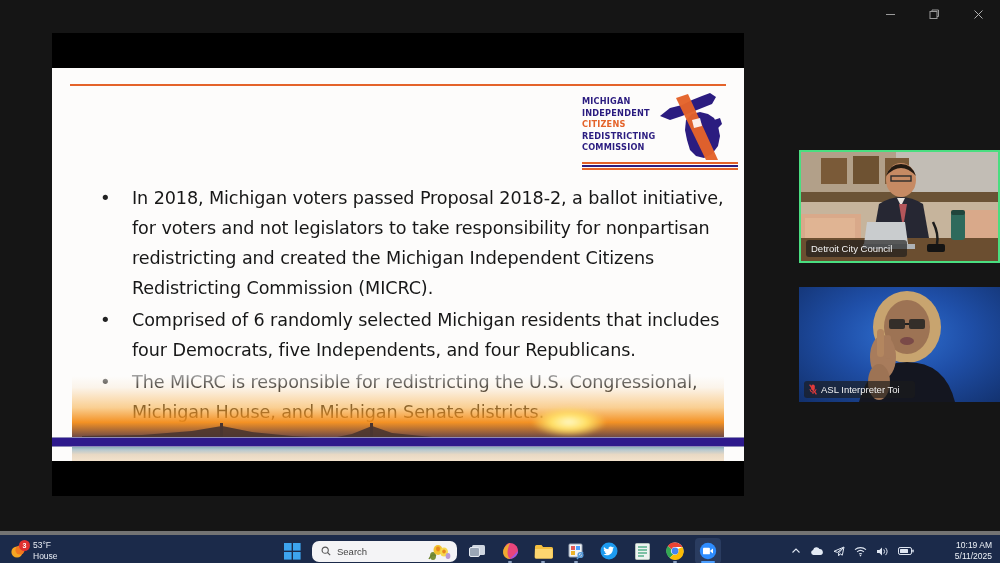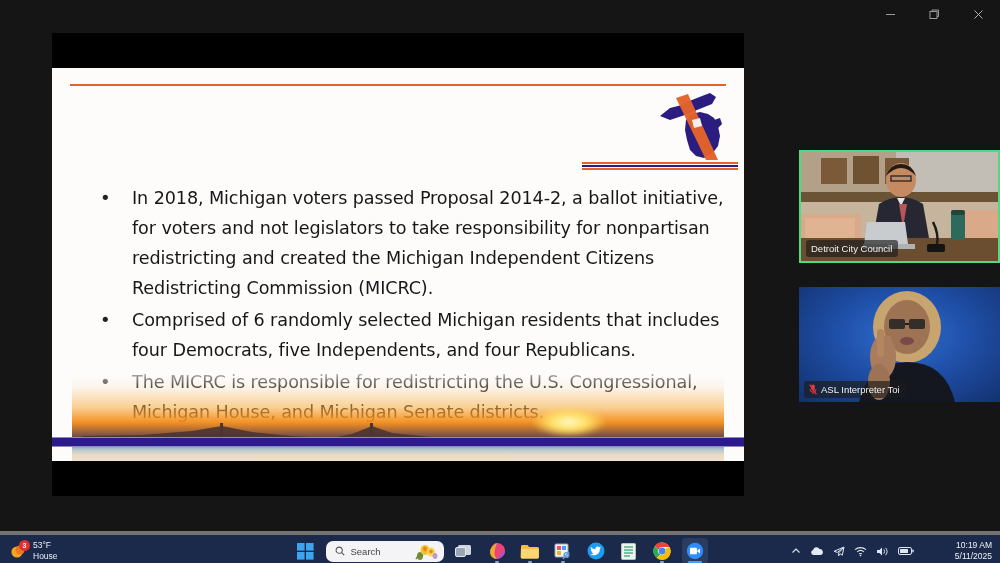--- a/index.html
+++ b/index.html
@@ -119,21 +119,21 @@
     overflow:hidden;
   }
   #tile-council{ top:122px; height:113px; border:2px solid #4ADE80; }
   #tile-asl{ top:235px; height:115px;margin-top:24px; }
 
   .namebadge{
     position:absolute; left:5px; bottom:4px;
     background:rgba(28,28,28,0.66);
     color:#f2f2f2;
     font-size:9.5px; line-height:13px;
-    padding:2px 6px 2px 5px;
+    padding:2px 15px 2px 5px;
     border-radius:3px;
     display:flex; align-items:center; gap:4px;
     white-space:nowrap;
   }
   .mutedmic{ width:8px; height:11px; flex:0 0 8px; }
 
   
   #council-scene{ position:absolute; inset:0; background:#b9a690; }
 
   
@@ -156,21 +156,21 @@
     position:absolute; right:-3px; top:-3px; width:11px; height:11px;
     border-radius:50%; background:#e03030; color:#fff;
     font-size:7px; line-height:11px; text-align:center; font-weight:bold;
   }
   #tbcenter{
     position:absolute; left:0; top:0; width:1000px; height:32px;
     display:flex; align-items:center; justify-content:center; gap:7px;
   }
   .tbicon{ width:26px; height:26px; display:flex; align-items:center; justify-content:center; position:relative; border-radius:4px;}
   #searchbox{
-    width:118px; height:21px; border-radius:7px; background:#f4f4f6;
+    width:145px; height:21px; border-radius:7px; background:#f4f4f6;
     display:flex; align-items:center; gap:6px; padding:0 6px 0 9px;
     color:#444; font-size:9.5px; position:relative; overflow:hidden;
   }
   #searchbox .sflower{ position:absolute; right:6px; top:2px; }
   .active-underline::after{
     content:""; position:absolute; bottom:1px; left:50%; transform:translateX(-50%);
     width:14px; height:2px; border-radius:1px; background:#4a9eff;
   }
   .dot-underline::after{
     content:""; position:absolute; bottom:1px; left:50%; transform:translateX(-50%);
@@ -219,31 +219,38 @@
 
             <path d="M4 26 L14 18 L26 15 L36 10 L46 6 L54 3 L60 7 L56 14 L46 18 L36 22 L26 26 L14 30 Z" fill="#2B1C80"></path>
 
             <path d="M30 30 L36 24 L44 22 L52 24 L58 28 L62 36 L64 46 L62 56 L56 64 L48 68 L40 66 L34 60 L31 50 L29 40 Z" fill="#2B1C80"></path>
             <path d="M58 30 L64 28 L66 34 L62 38 Z" fill="#2B1C80"></path>
 
             <path d="M20 8 L32 4 L62 70 L50 70 Z" fill="#E4632A" opacity="0.97"></path>
             <path d="M36 30 L44 28 L46 36 L38 38 Z" fill="#ffffff" opacity="0.9"></path>
           </svg>
         </div>
+        <div id="logo-text">
+          <div>MICHIGAN</div>
+          <div>INDEPENDENT</div>
+          <div class="citz">CITIZENS</div>
+          <div>REDISTRICTING</div>
+          <div>COMMISSION</div>
+        </div>
         <div id="logo-rules">
           <div style="background:#E4632A"></div>
           <div style="background:#2B1C80"></div>
           <div style="background:#E4632A"></div>
         </div>
       </div>
 
       <div id="bullets">
         <div class="bullet">
           <div class="dot">•</div>
-          <div class="txt">In 2018, Michigan voters passed Proposal 2014-2, a ballot initiative, for voters and not legislators to take responsibility for nonpartisan redistricting and created the Michigan Independent Citizens Redistricting Commission (MICRC).</div>
+          <div class="txt">In 2018, Michigan voters passed Proposal 2018-2, a ballot initiative, for voters and not legislators to take responsibility for nonpartisan redistricting and created the Michigan Independent Citizens Redistricting Commission (MICRC).</div>
         </div>
         <div class="bullet">
           <div class="dot">•</div>
           <div class="txt">Comprised of 6 randomly selected Michigan residents that includes four Democrats, five Independents, and four Republicans.</div>
         </div>
         <div class="bullet">
           <div class="dot">•</div>
           <div class="txt">The MICRC is responsible for redistricting the U.S. Congressional, Michigan House, and Michigan Senate districts.</div>
         </div>
       </div>

